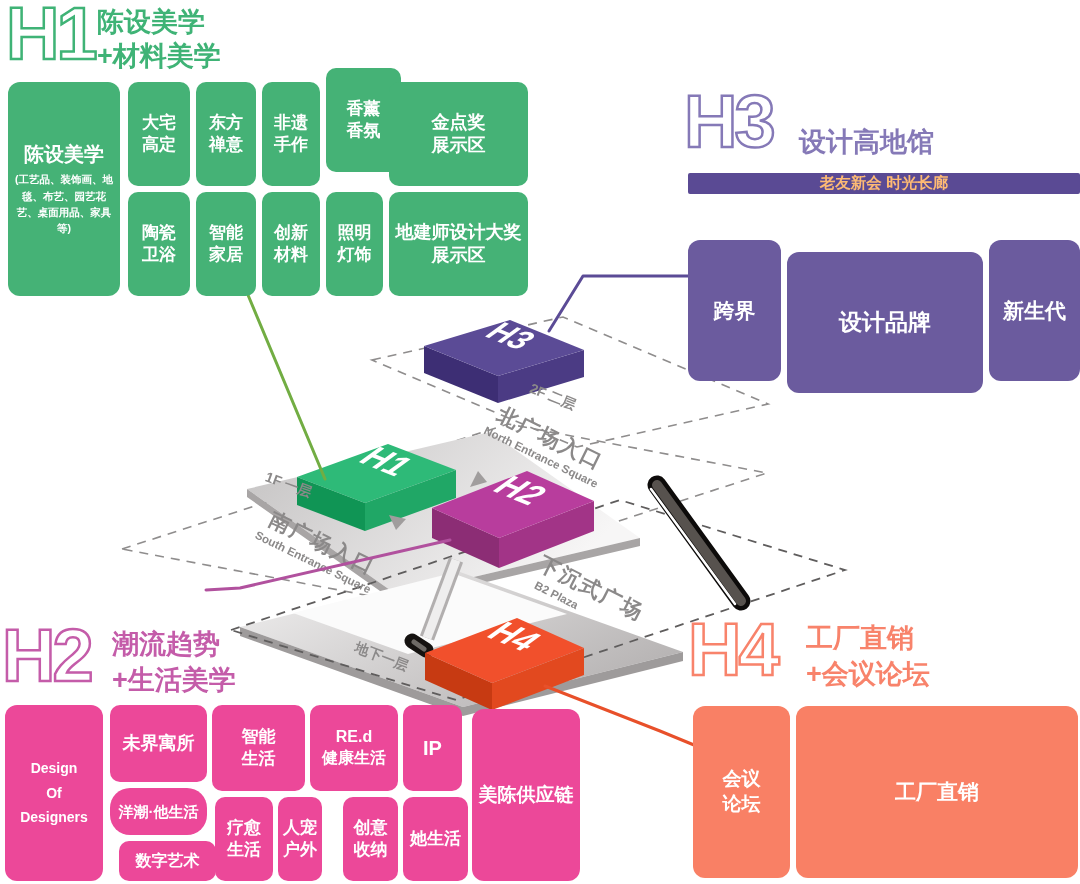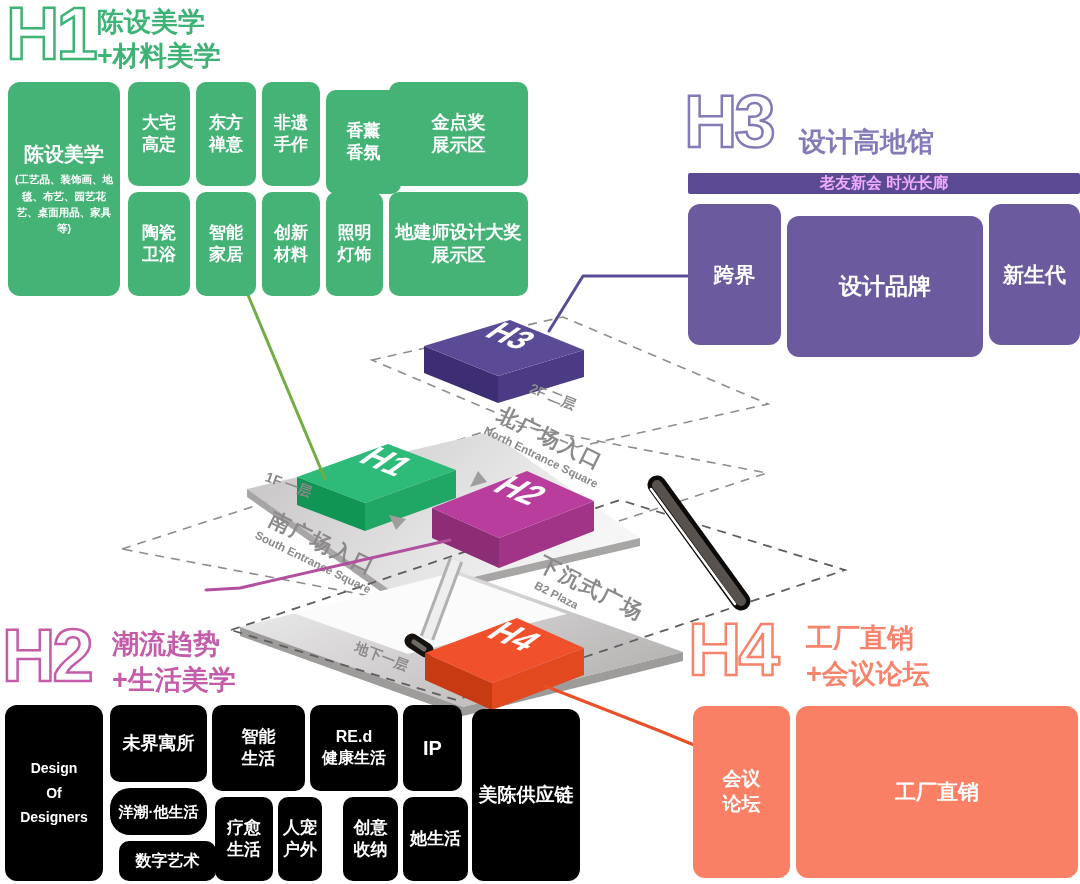--- a/index.html
+++ b/index.html
@@ -6,29 +6,29 @@
   .canvas{position:relative;width:1080px;height:884px;background:#fff;overflow:hidden;
           font-family:"Liberation Sans","DejaVu Sans",sans-serif;}
   .diagram{position:absolute;left:0;top:0;}
 
   
   .blk{position:absolute;border-radius:10px;color:#fff;display:flex;flex-direction:column;
        align-items:center;justify-content:center;text-align:center;font-weight:bold;
        font-size:17px;line-height:1.3;}
   .r12{border-radius:12px;}
   .g{background:#45b276;}
-  .p{background:#6b5b9e;}
-  .m{background:#000000;justify-content:center;}
+  .p{background:#6b5b9e;margin-top:36px;}
+  .m{background:#ec4899;justify-content:center;}
   .o{background:#f98065;}
   .bt{font-size:20px;}
   .bs{font-size:10.5px;font-weight:bold;line-height:1.55;padding:4px 5px 0 5px;}
   .fs15{font-size:15px;border-radius:20px;} .fs16{font-size:16px;} .fs18{font-size:18px;}
   .fs19{font-size:19px;} .fs20{font-size:20px;} .fs21{font-size:21px;} .fs23{font-size:23px;}
   .dod{font-size:14px;line-height:1.75;}
-  .h3bar{position:absolute;background:#5a4a94;color:#f0abfc;font-weight:bold;font-size:15.5px;
+  .h3bar{position:absolute;background:#5a4a94;color:#fdba74;font-weight:bold;font-size:15.5px;
          display:flex;align-items:center;justify-content:center;border-radius:2px;}
 
   
   .code{position:absolute;font-size:74px;font-weight:800;line-height:0.92;color:#fff;
         letter-spacing:-3px;}
   .c1{-webkit-text-stroke:2.5px #3fb376;}
   .c2{-webkit-text-stroke:2.5px #c45ca9;}
   .c3{-webkit-text-stroke:2.5px #8579b7;}
   .c4{-webkit-text-stroke:2.5px #f8836b;}
   .htitle{position:absolute;font-weight:bold;font-size:27px;line-height:1.2;}
@@ -154,21 +154,21 @@
     <span>高定</span>
   </div>
   <div class="blk g" style="left:196px;top:82px;width:60px;height:104px">
     <span>东方</span>
     <span>禅意</span>
   </div>
   <div class="blk g" style="left:262px;top:82px;width:58px;height:104px">
     <span>非遗</span>
     <span>手作</span>
   </div>
-  <div class="blk g" style="left:326px;top:90px;width:75px;height:104px">
+  <div class="blk g" style="left:326px;top:68px;width:75px;height:104px">
     <span>香薰</span>
     <span>香氛</span>
   </div>
   <div class="blk g fs18" style="left:389px;top:82px;width:139px;height:104px">
     <span>金点奖</span>
     <span>展示区</span>
   </div>
   <div class="blk g" style="left:128px;top:192px;width:62px;height:104px">
     <span>陶瓷</span>
     <span>卫浴</span>

